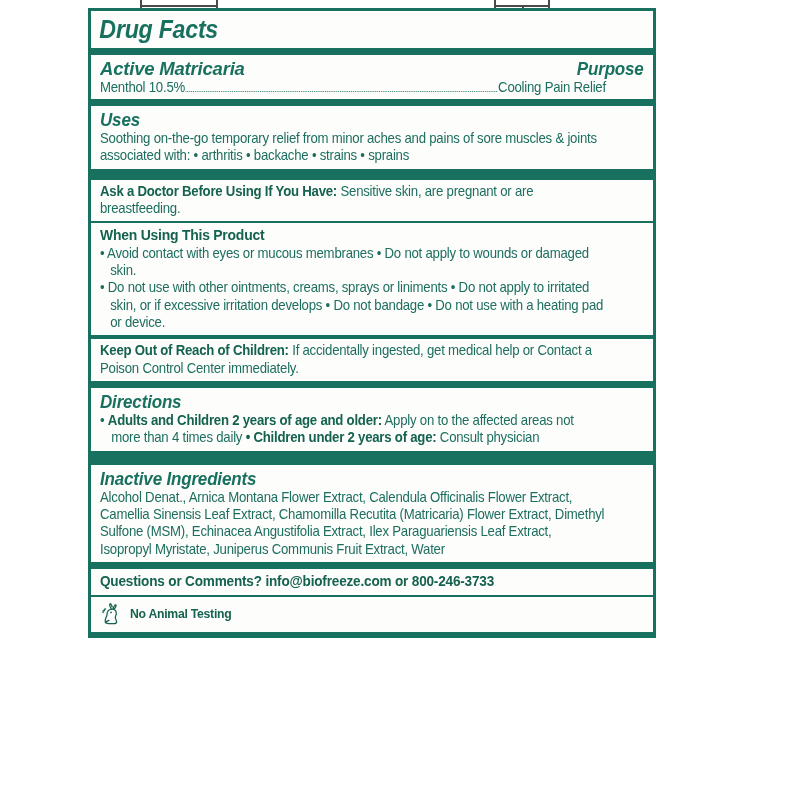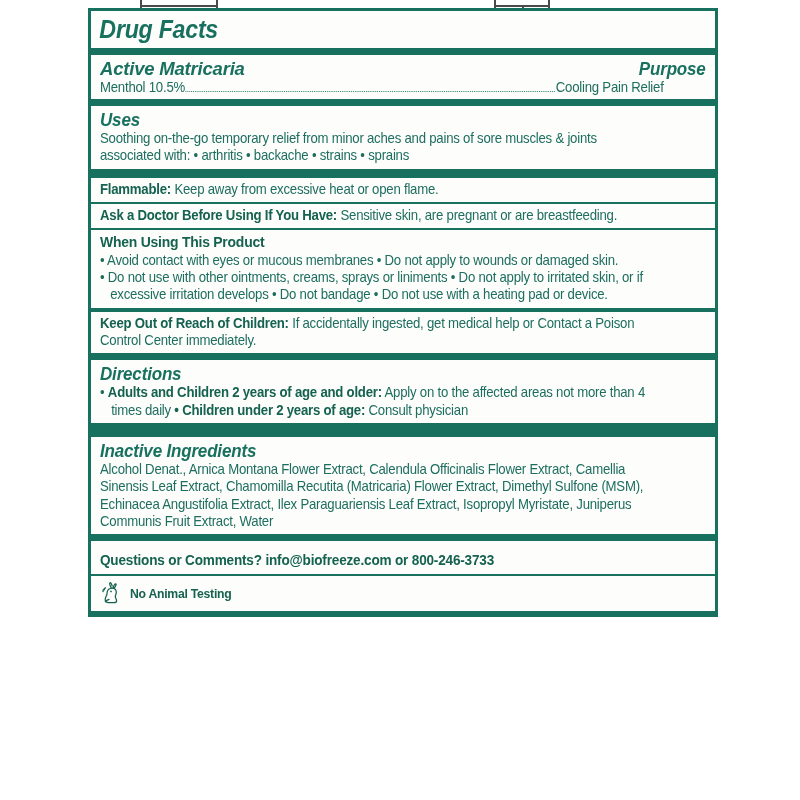--- a/index.html
+++ b/index.html
@@ -45,21 +45,21 @@
   .dim-mark .tick-c { left: 50%; top: 5px; height: 22px; }
 
   #mark-left  { left: 140px; width: 78px; }
   #mark-right { left: 494px; width: 56px; }
 
   
   .panel {
     position: absolute;
     left: 88px;
     top: 8px;
-    width: 630px;
+    width: 568px;
     box-sizing: border-box;
     background: #fdfdfb;
     border-left: 3px solid #18705f;
     border-right: 3px solid #18705f;
     border-top: 3px solid #18705f;
     border-bottom: 6px solid #18705f;
   }
 
   
   .sep-thick {
@@ -228,25 +228,20 @@
       <div class="sec-head">Uses</div>
       <div class="body-txt">Soothing on-the-go temporary relief from minor aches and pains of sore muscles &amp; joints</div>
       <div class="body-txt">associated with: • arthritis • backache • strains • sprains</div>
     </div>
 
     <div class="sep-thick"></div>
 
 
     <div class="sep-thin"></div>
 
-    <div class="block">
-      <div class="body-txt">
-        <span class="lbl">Flammable:</span><span> Keep away from excessive heat or open flame.</span>
-      </div>
-    </div>
 
     <div class="sep-thin"></div>
 
     <div class="block">
       <div class="body-txt">
         <span class="lbl">Ask a Doctor Before Using If You Have:</span><span> Sensitive skin, are pregnant or are breastfeeding.</span>
       </div>
     </div>
 
     <div class="sep-thin"></div>
@@ -282,21 +277,21 @@
 
     <div class="sep-thick"></div>
 
     <div class="block">
       <div class="sec-head">Inactive Ingredients</div>
       <div class="body-txt">Alcohol Denat., Arnica Montana Flower Extract, Calendula Officinalis Flower Extract, Camellia Sinensis Leaf Extract, Chamomilla Recutita (Matricaria) Flower Extract, Dimethyl Sulfone (MSM), Echinacea Angustifolia Extract, Ilex Paraguariensis Leaf Extract, Isopropyl Myristate, Juniperus Communis Fruit Extract, Water</div>
     </div>
 
     <div class="sep-thick"></div>
 
-    <div class="block" style="padding-top:11px;padding-bottom:6px;">
+    <div class="block" style="padding-top:4px;padding-bottom:6px;">
       <div class="q-line">Questions or Comments? info@biofreeze.com or 800-246-3733</div>
     </div>
 
     <div class="sep-thin"></div>
 
     <div class="footer-row">
 
       <div class="logo-item">
         <span>
           <svg class="ico" width="24" height="24" viewBox="0 0 24 24">

